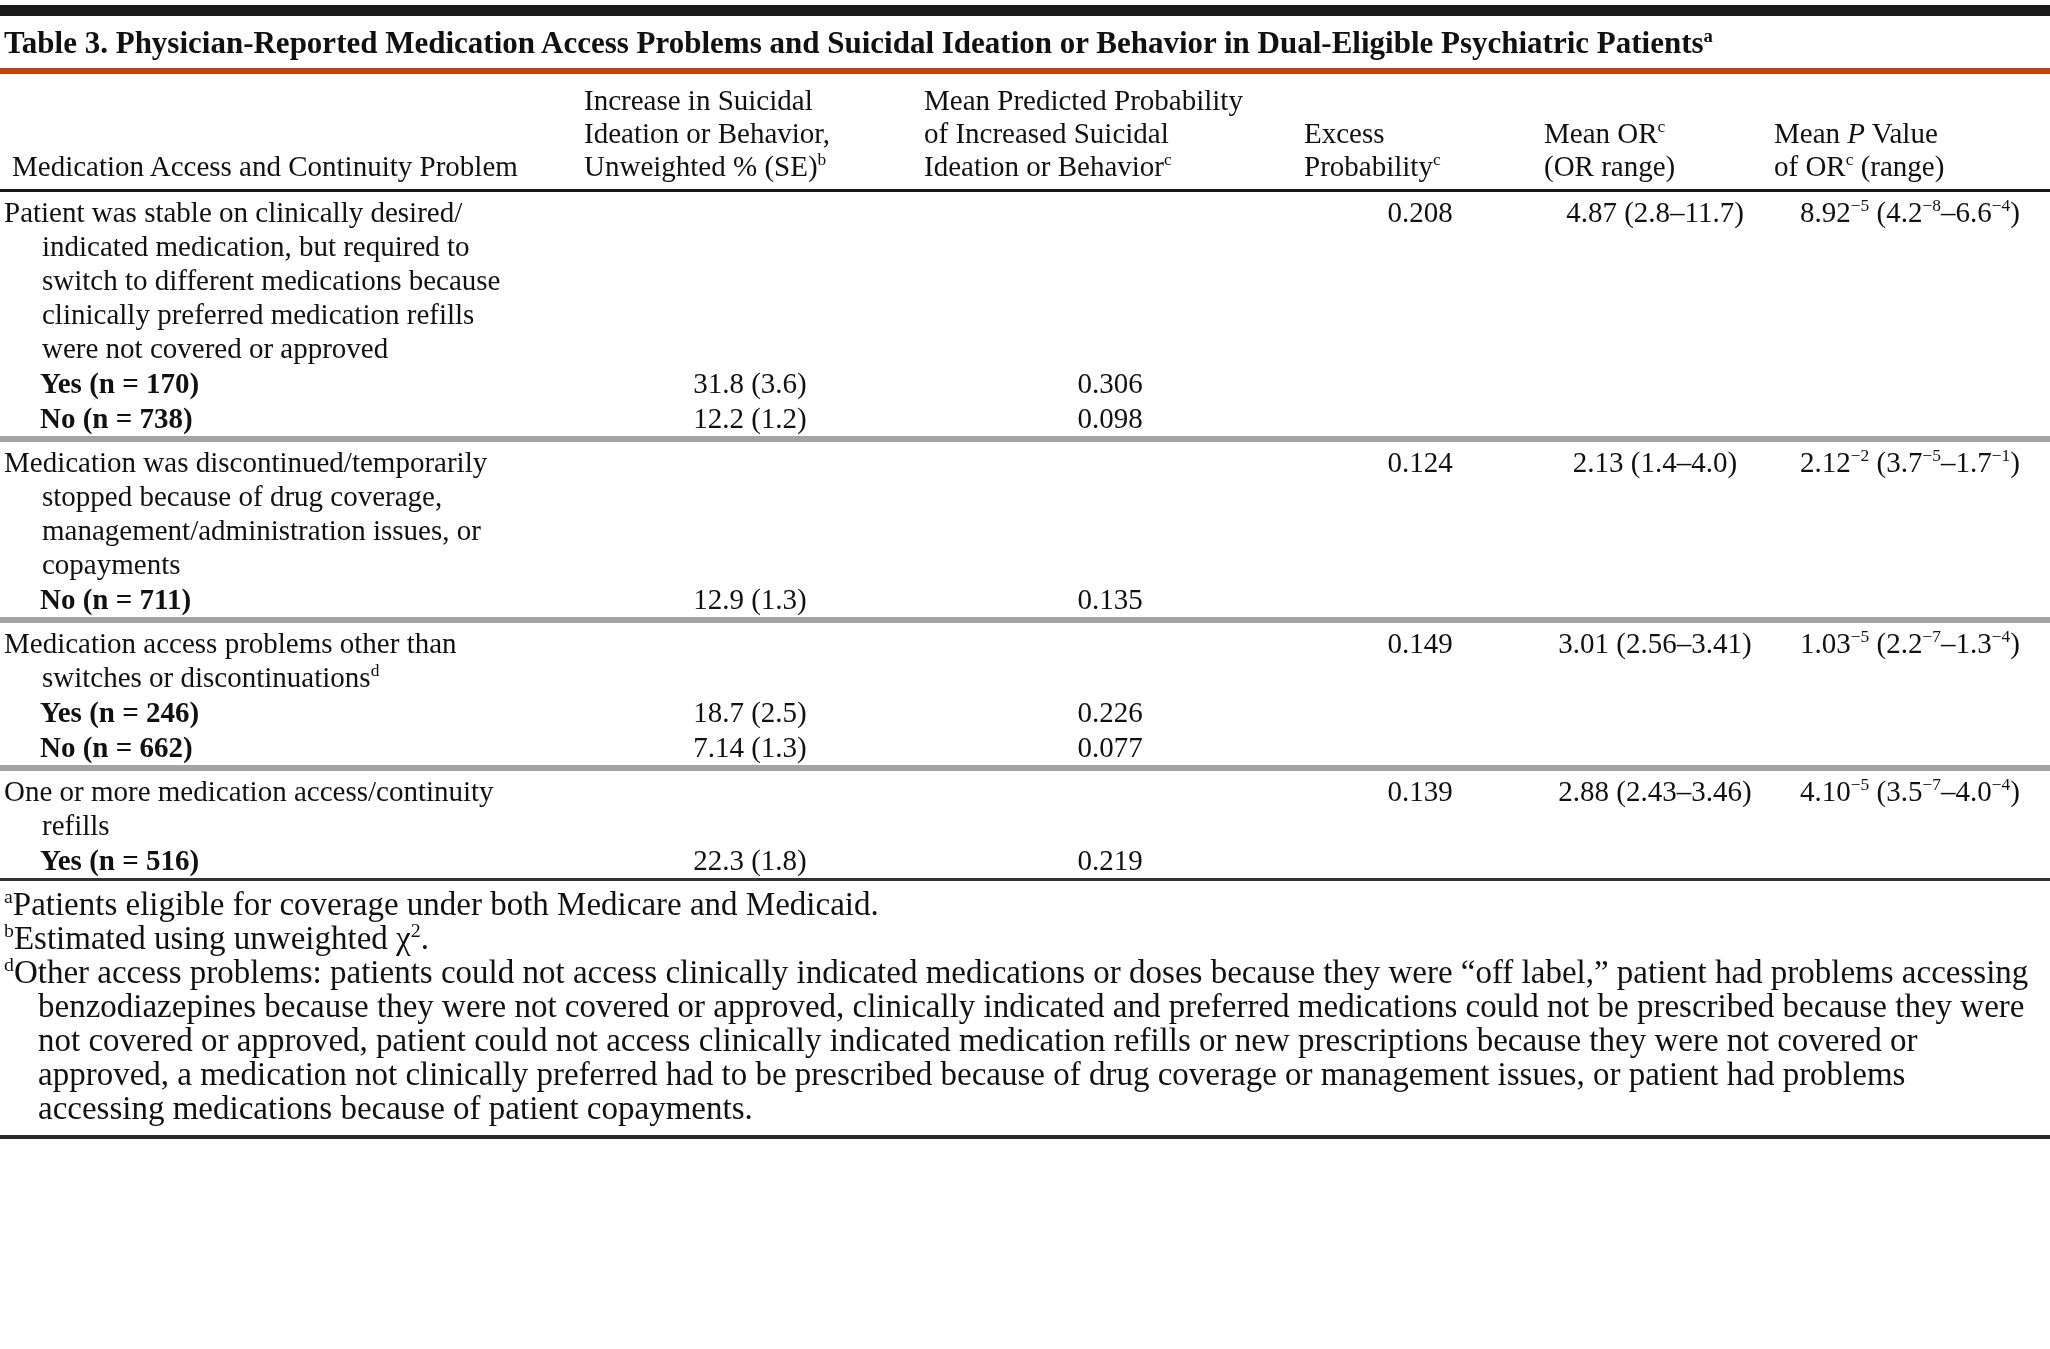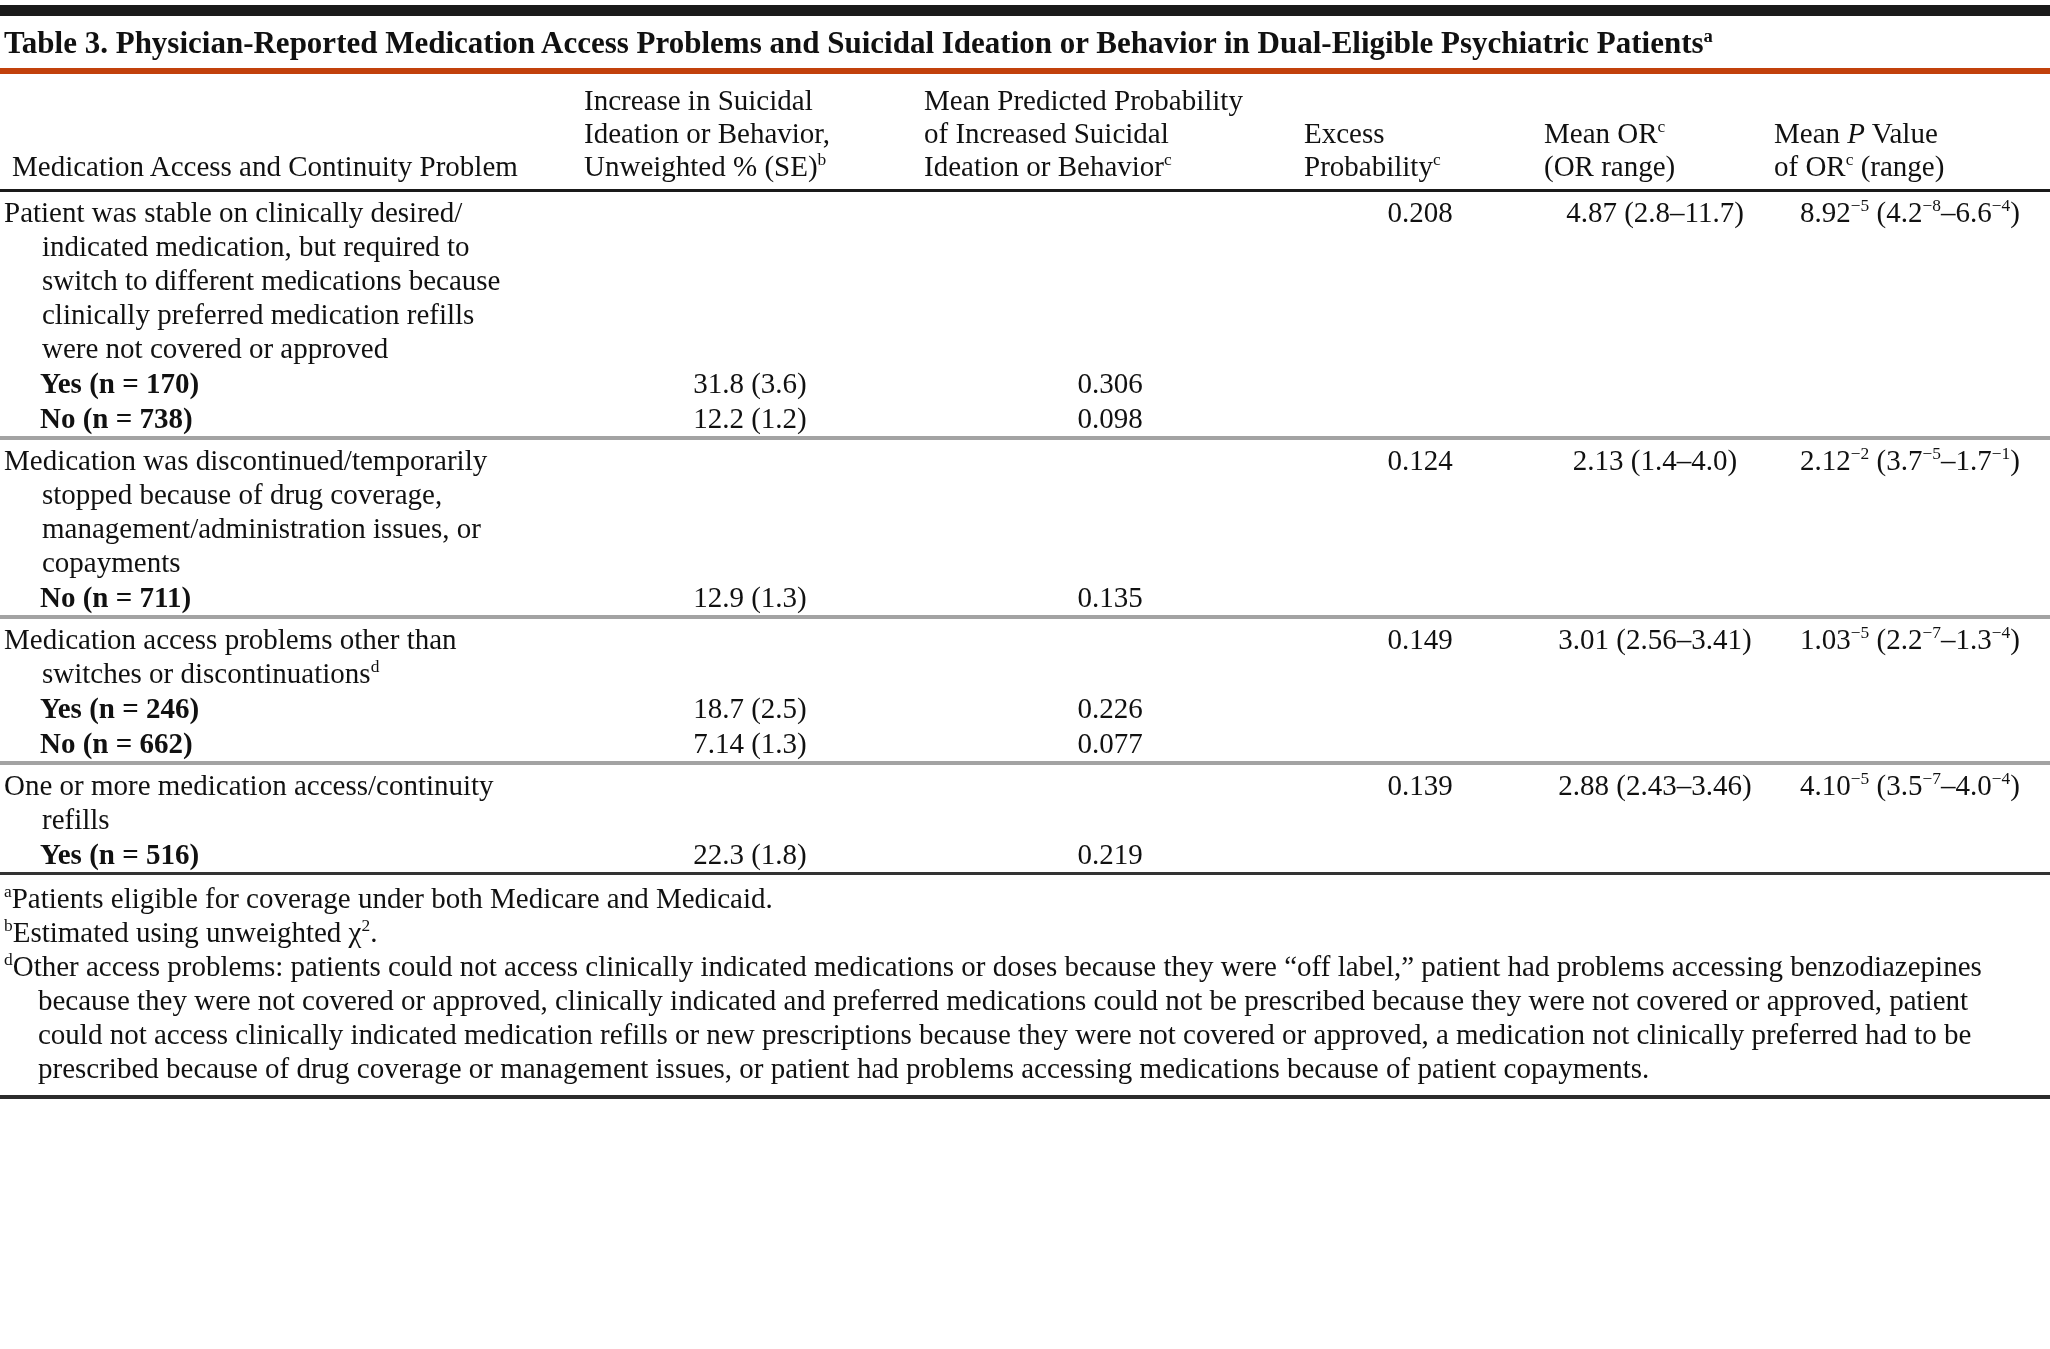--- a/index.html
+++ b/index.html
@@ -15,26 +15,26 @@
     white-space:nowrap;
   }
   table.tbl{border-collapse:collapse;table-layout:fixed;width:2050px;font-size:29px;}
   thead tr{border-bottom:3px solid #1a1a1a;}
   th{font-weight:normal;vertical-align:bottom;text-align:left;padding:10px 4px 6px 4px;line-height:33px;}
   th.first{text-align:left;padding-left:12px;}
   td{vertical-align:top;padding:1px 4px;line-height:34px;}
   tbody.group td{padding-top:3px;}
   tbody.group tr+tr td{padding-top:0;}
   td.num{text-align:center;white-space:nowrap;}
-  tbody.group{border-bottom:4px solid #a3a3a3;}
+  tbody.group{border-bottom:6px solid #a3a3a3;}
   tbody.group.last{border-bottom:3px solid #333333;}
   .labline{white-space:nowrap;}
   .cont{padding-left:38px;}
   .sub{padding-left:40px;white-space:nowrap;font-weight:bold;}
-  .footnotes{font-size:29px;line-height:34px;padding:6px 16px 10px 4px;border-bottom:4px solid #2c2c2c;}
+  .footnotes{font-size:33px;line-height:34px;padding:6px 16px 10px 4px;border-bottom:4px solid #2c2c2c;}
   .fn{margin:0;padding-left:34px;text-indent:-34px;}
   sup{font-size:0.6em;line-height:0;vertical-align:super;}
   i{font-style:italic;}
 </style>
 </head>
 <body>
 
 <div class="page">
   <div class="topbar"></div>
   <div class="title"><span>Table 3. Physician-Reported Medication Access Problems and Suicidal Ideation or Behavior in Dual-Eligible Psychiatric Patients</span><sup>a</sup></div>

